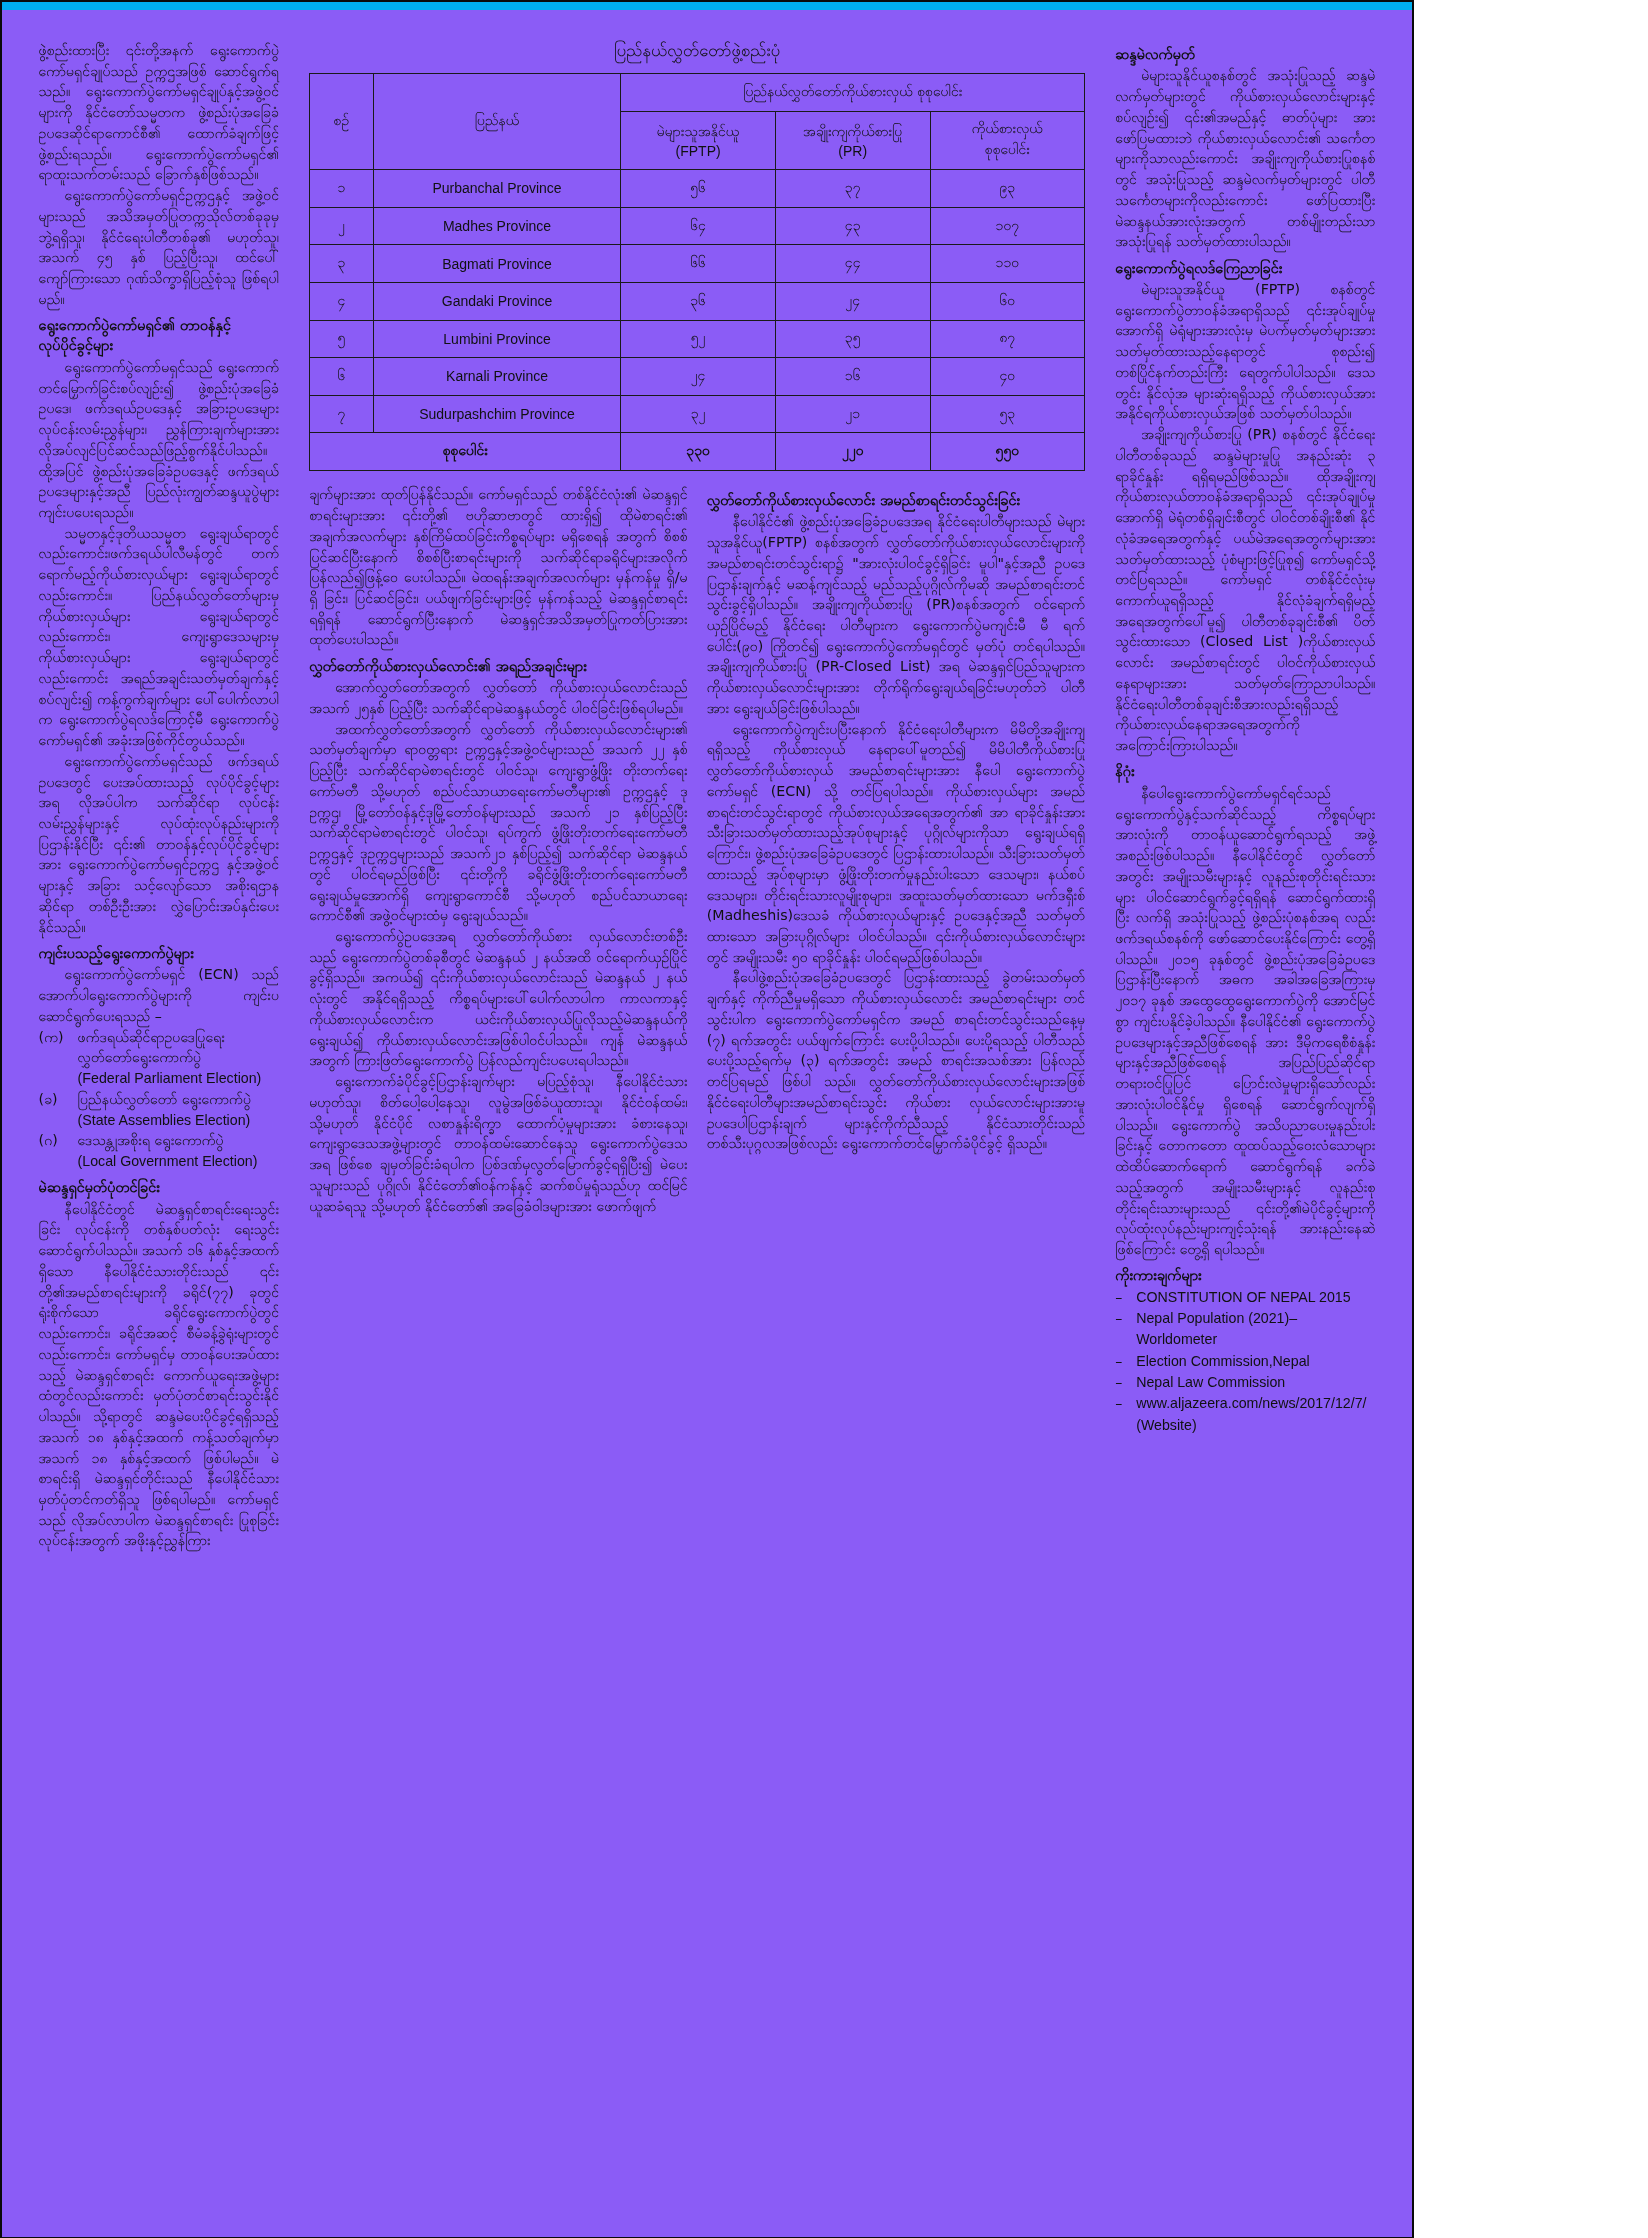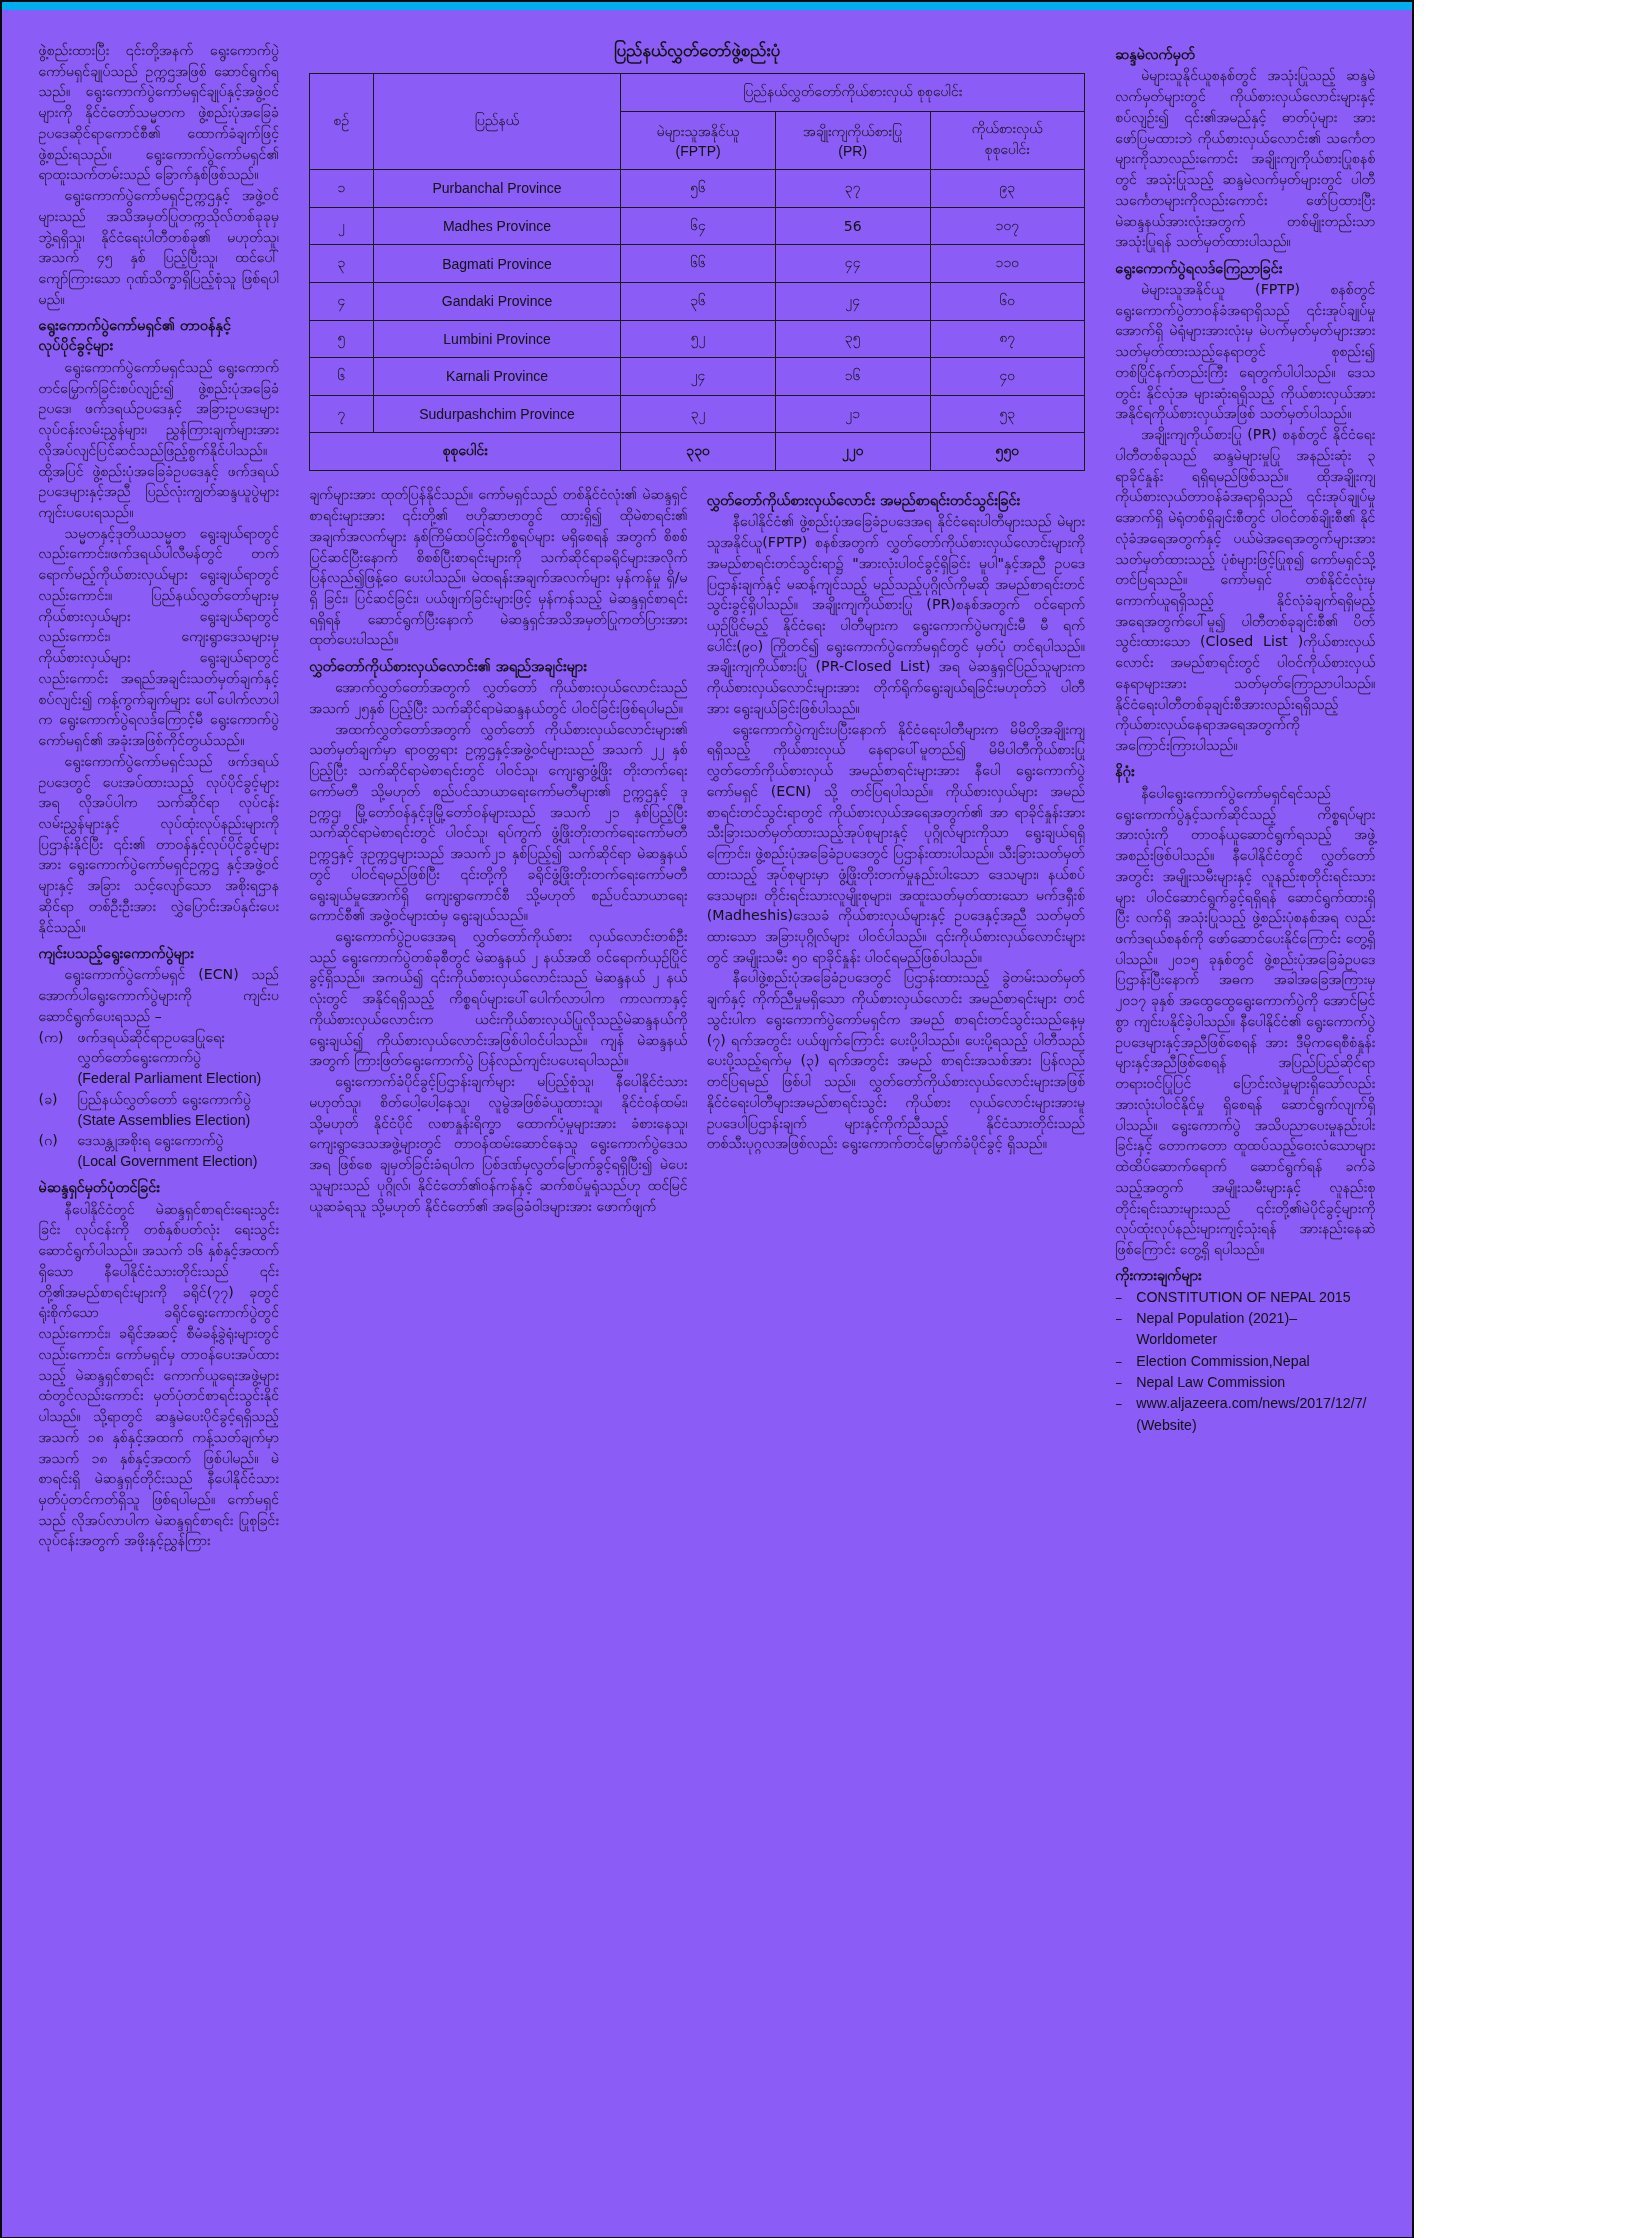--- a/index.html
+++ b/index.html
@@ -75,21 +75,21 @@
     line-height:1.5;
     font-family:"DejaVu Sans","Liberation Sans",sans-serif;
   }
   .refline .dash{flex:0 0 auto;width:21px;}
   .refline .txt{flex:1 1 auto;}
 
   
   .tbl-title{
     text-align:center;
     font-size:16.7px;
-    font-weight:700;
+    font-weight:400;
     margin:0 0 9px 0;
     font-family:"DejaVu Sans","Liberation Sans",sans-serif;
   }
   table.prov{
     border-collapse:collapse;
     width:776px;
     margin:0 auto 13.4px auto;
     table-layout:fixed;
   }
   table.prov th, table.prov td{
@@ -190,21 +190,21 @@
             <td>၁</td>
             <td class="pname">Purbanchal Province</td>
             <td>၅၆</td>
             <td>၃၇</td>
             <td>၉၃</td>
           </tr>
           <tr>
             <td>၂</td>
             <td class="pname">Madhes Province</td>
             <td>၆၄</td>
-            <td>56</td>
+            <td>၄၃</td>
             <td>၁၀၇</td>
           </tr>
           <tr>
             <td>၃</td>
             <td class="pname">Bagmati Province</td>
             <td>၆၆</td>
             <td>၄၄</td>
             <td>၁၁၀</td>
           </tr>
           <tr>

